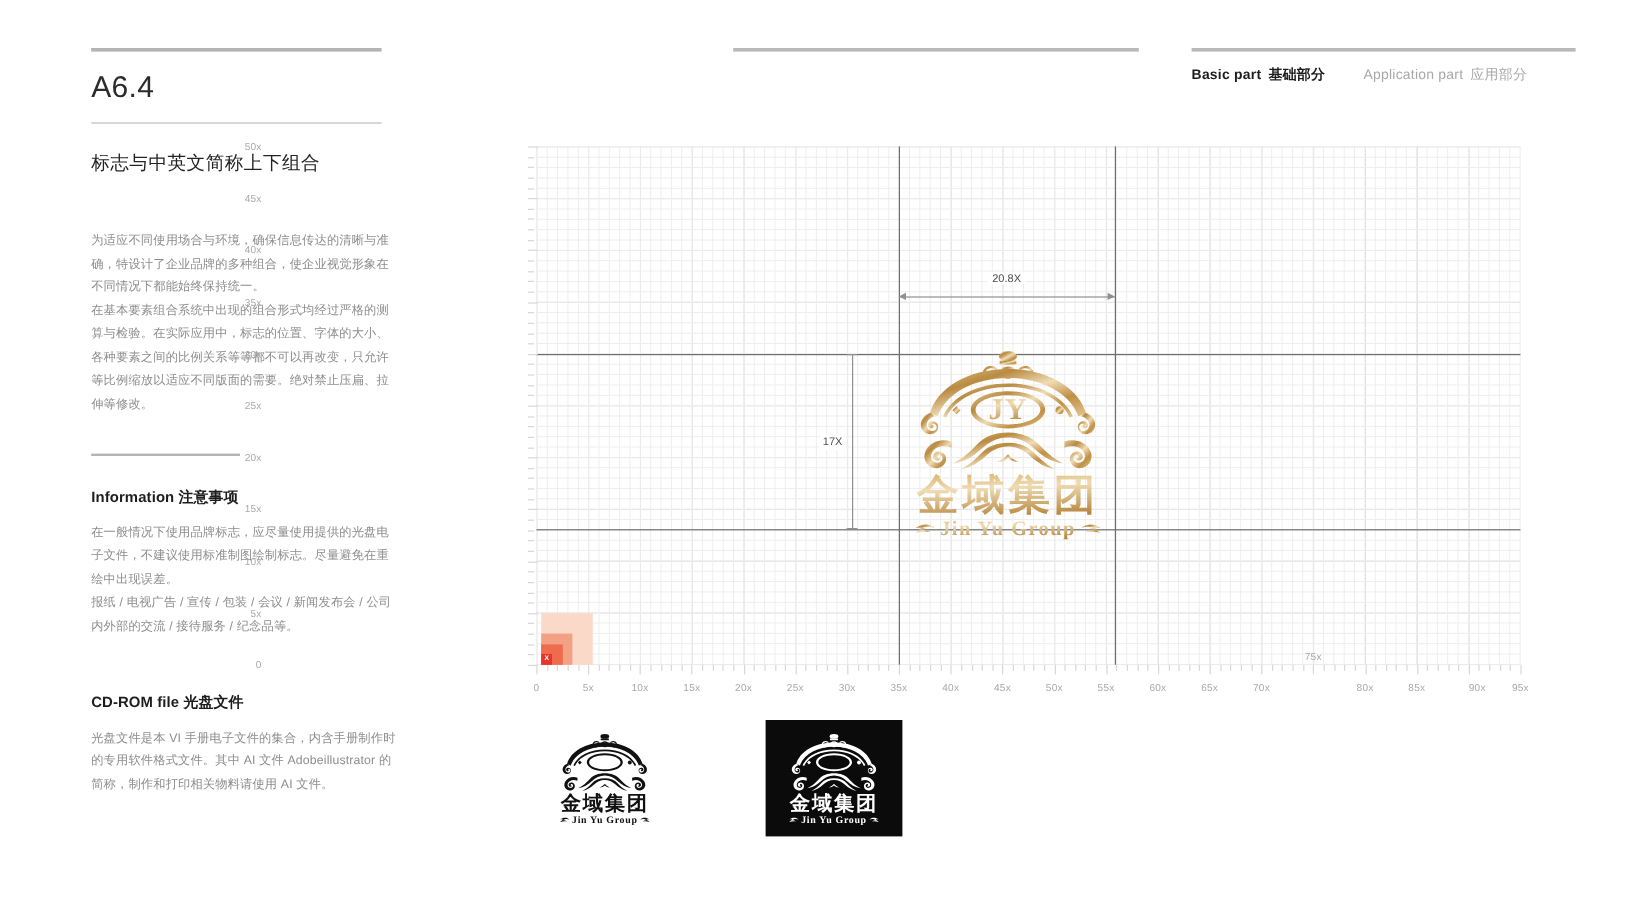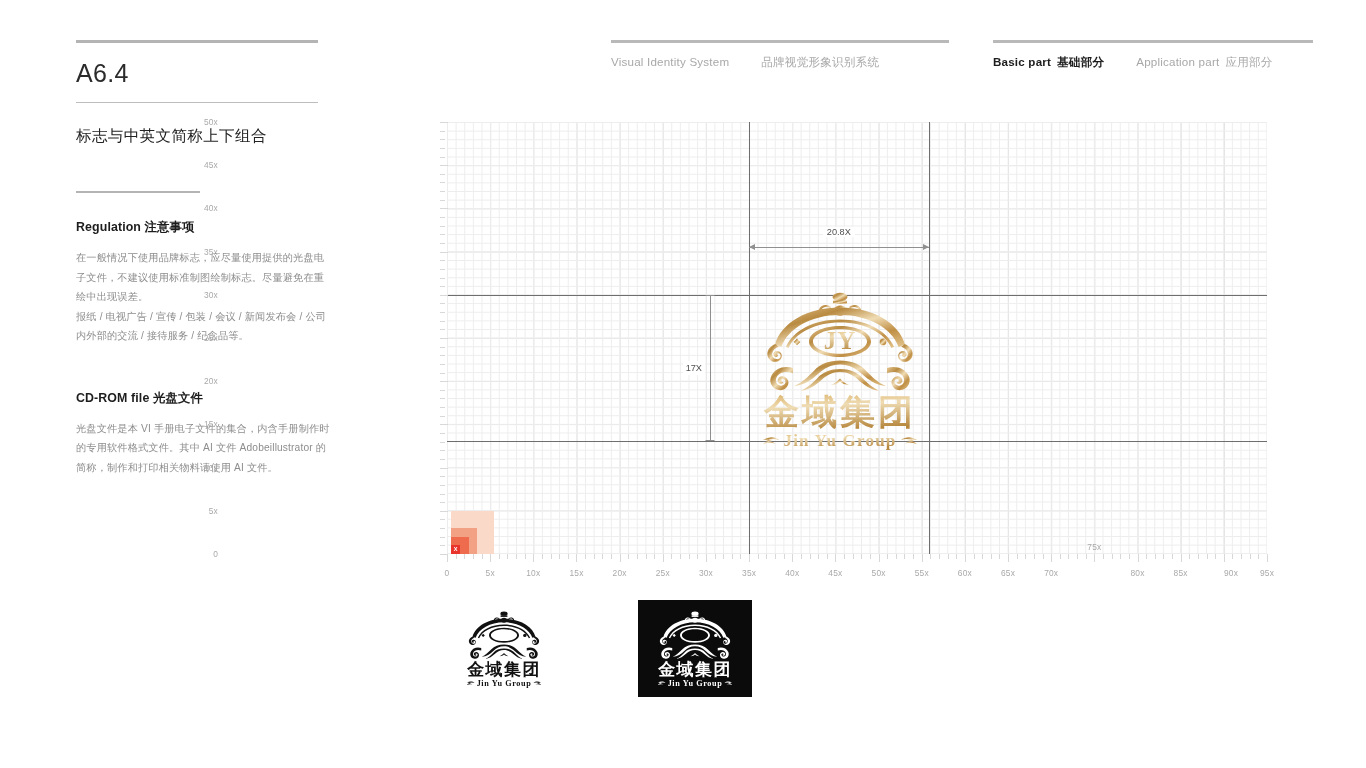--- a/index.html
+++ b/index.html
@@ -114,27 +114,31 @@
 
 <div class="page">
 
   <div class="left-col">
     <div class="rule"></div>
     <div class="page-code">A6.4</div>
     <div class="rule thin"></div>
     <div class="section-title-cn">标志与中英文简称上下组合</div>
 
     <div class="blk">
+      <div class="body-txt">
+        <p>为适应不同使用场合与环境，确保信息传达的清晰与准确，特设计了企业品牌的多种组合，使企业视觉形象在不同情况下都能始终保持统一。</p>
+        <p>在基本要素组合系统中出现的组合形式均经过严格的测算与检验。在实际应用中，标志的位置、字体的大小、各种要素之间的比例关系等等都不可以再改变，只允许等比例缩放以适应不同版面的需要。绝对禁止压扁、拉伸等修改。</p>
+      </div>
     </div>
 
     <div class="mini-rule"></div>
 
     <div>
       <div class="blk-head">
-        <span>Regulation</span>
+        <span>Information</span>
         <span class="cn">注意事项</span>
       </div>
       <div class="body-txt">
         <p>在一般情况下使用品牌标志，应尽量使用提供的光盘电子文件，不建议使用标准制图绘制标志。尽量避免在重绘中出现误差。</p>
         <p>报纸 / 电视广告 / 宣传 / 包装 / 会议 / 新闻发布会 / 公司内外部的交流 / 接待服务 / 纪念品等。</p>
       </div>
     </div>
 
     <div class="blk">
       <div class="blk-head">
@@ -142,24 +146,20 @@
         <span class="cn">光盘文件</span>
       </div>
       <div class="body-txt">
         <p>光盘文件是本 VI 手册电子文件的集合，内含手册制作时的专用软件格式文件。其中 AI 文件 Adobeillustrator 的简称，制作和打印相关物料请使用 AI 文件。</p>
       </div>
     </div>
   </div>
 
   <div class="hdr-group" id="hdr-vis">
     <div class="hrule"></div>
-    <div class="hdr-row">
-      <span class="hdr-item">Visual Identity System</span>
-      <span class="hdr-item sp">品牌视觉形象识别系统</span>
-    </div>
   </div>
 
   <div class="hdr-group" id="hdr-part">
     <div class="hrule"></div>
     <div class="hdr-row">
       <span class="hdr-item strong">
         <span>Basic part</span><span class="cn">基础部分</span>
       </span>
       <span class="hdr-item sp">
         <span>Application part</span><span class="cn">应用部分</span>

